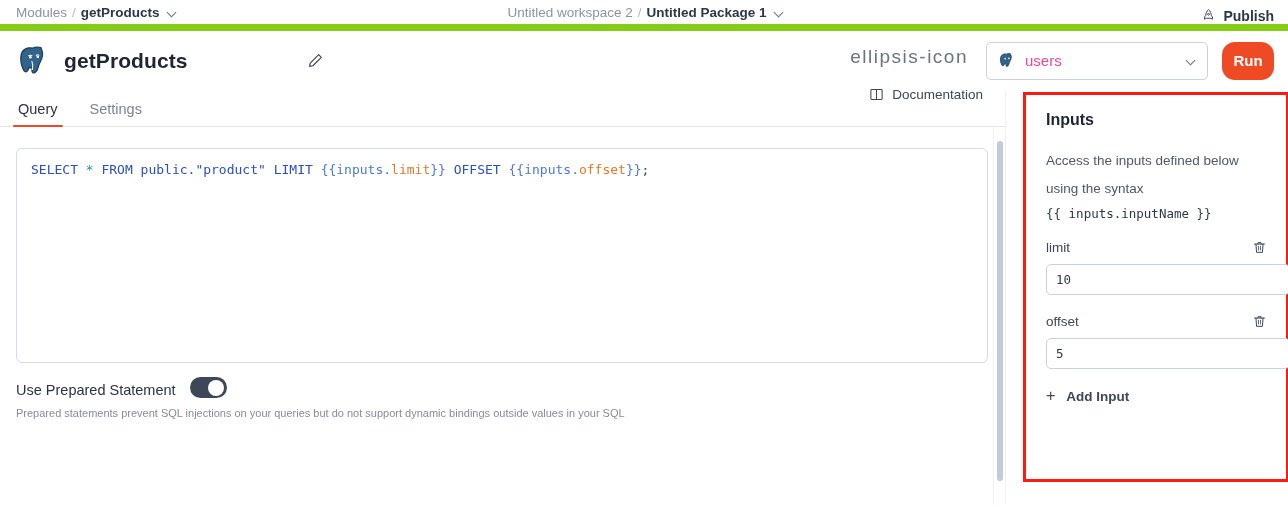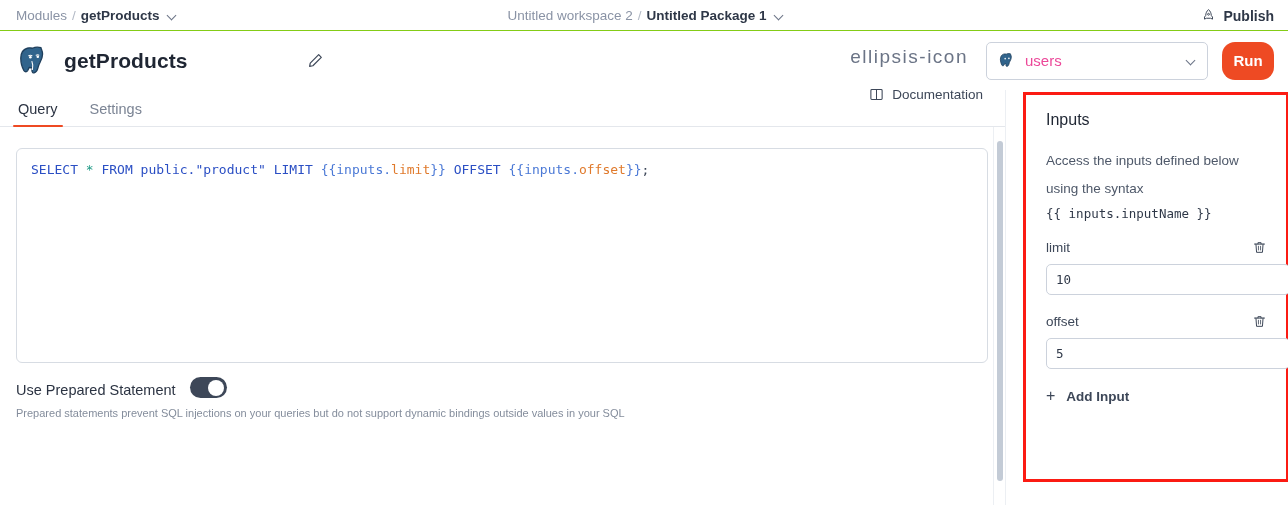--- a/index.html
+++ b/index.html
@@ -8,21 +8,21 @@
     background: #ffffff;
     font-family: "Liberation Sans", sans-serif;
     color: #394253;
     overflow: hidden;
   }
 
   
   .topbar {
     position: relative;
     height: 31px;
-    border-bottom: 1px solid #84cc16;
+    border-bottom: 7px solid #84cc16;
     display: flex;
     align-items: center;
     padding: 0 16px;
     font-size: 13.5px;
   }
   .crumb-left { display: flex; align-items: center; gap: 5px; }
   .crumb-muted { color: #8a93a5; }
   .crumb-sep { color: #b3bac6; }
   .crumb-strong { color: #2e3747; font-weight: bold; }
   .crumb-center {
@@ -151,21 +151,21 @@
     border-left: 1px solid #eceff3;
     position: relative;
   }
   .inputs-panel {
     position: absolute;
     left: 17px; top: 2px; width: 266px; height: 390px;
     border: 3px solid #fb1b13;
     background: #fff;
     padding: 16px 18px 0 20px;
   }
-  .inputs-title { font-size: 16px; font-weight: normal; color: #1f2633; }
+  .inputs-title { font-size: 16px; font-weight: bold; color: #1f2633; }
   .inputs-desc {
     margin-top: 18px; font-size: 13.5px; line-height: 28px; color: #4e5869;
   }
   .inputs-code {
     margin-top: 3px;
     font-family: "DejaVu Sans Mono", monospace;
     font-size: 12.5px; color: #2f3848;
   }
   .field { margin-top: 17px; }
   .field-head { display: flex; align-items: center; justify-content: space-between; }

